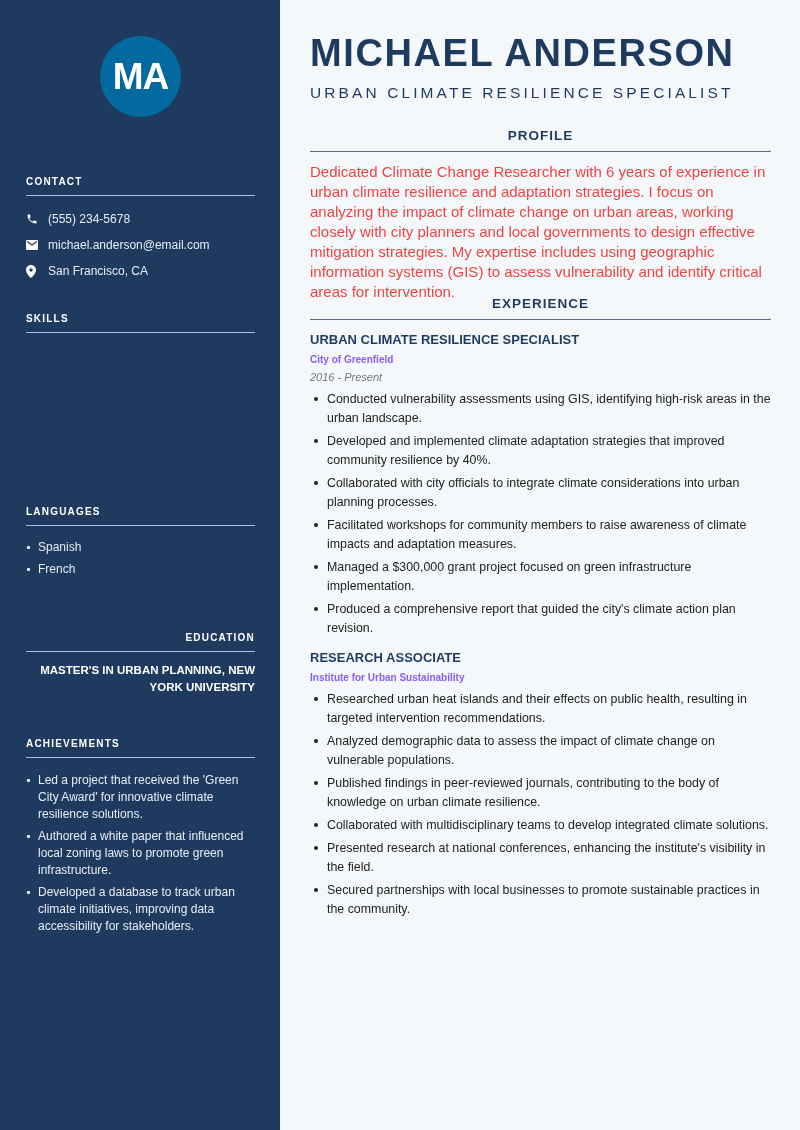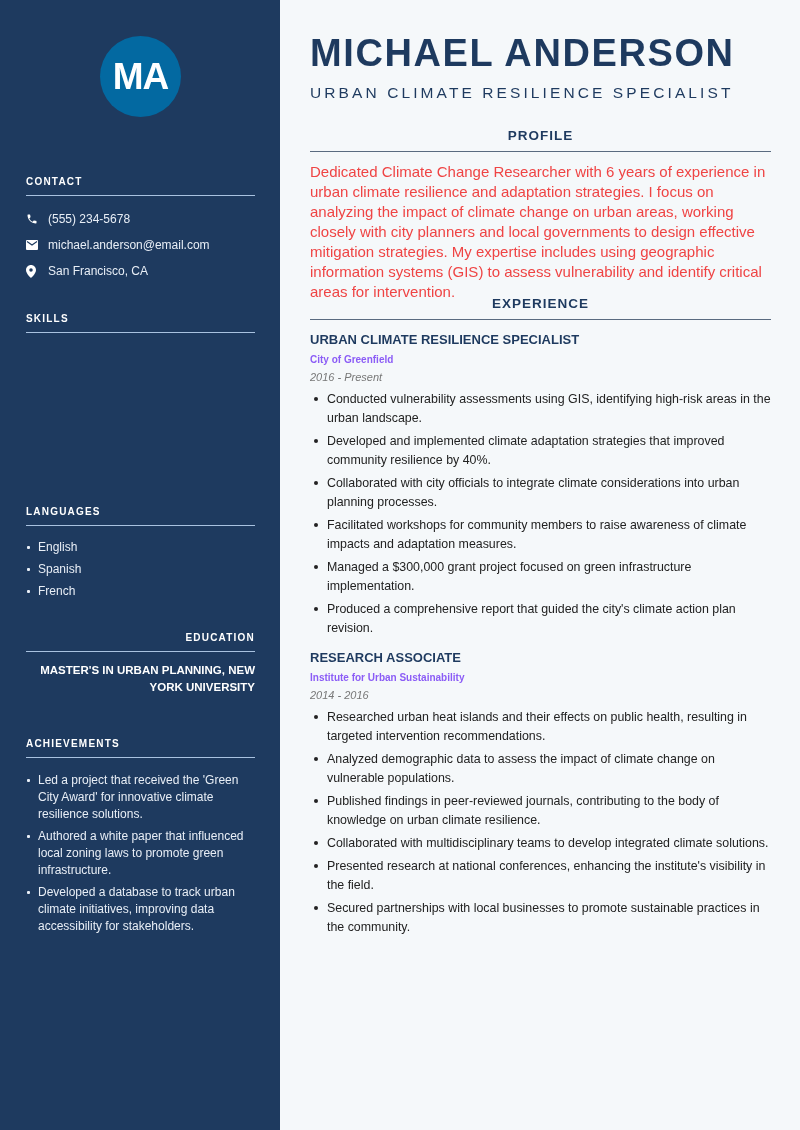--- a/index.html
+++ b/index.html
@@ -129,21 +129,20 @@
     </div>
   </section>
 
   <section class="side-section" style="top:304px;">
     <div class="side-h">SKILLS</div>
   </section>
 
   <section class="side-section" style="top:497px;">
     <div class="side-h">LANGUAGES</div>
     <ul class="side-list">
-      <li>English</li>
       <li>Spanish</li>
       <li>French</li>
     </ul>
   </section>
 
   <section class="side-section" style="top:623px;text-align:right;">
     <div class="side-h">EDUCATION</div>
     <div class="edu-text">MASTER'S IN URBAN PLANNING, NEW YORK UNIVERSITY</div>
   </section>
 
@@ -179,21 +178,20 @@
         <li>Collaborated with city officials to integrate climate considerations into urban planning processes.</li>
         <li>Facilitated workshops for community members to raise awareness of climate impacts and adaptation measures.</li>
         <li>Managed a $300,000 grant project focused on green infrastructure implementation.</li>
         <li>Produced a comprehensive report that guided the city's climate action plan revision.</li>
       </ul>
     </div>
 
     <div style="margin-top:4px;">
       <div class="job-title">RESEARCH ASSOCIATE</div>
       <div class="company">Institute for Urban Sustainability</div>
-      <div class="dates">2014 - 2016</div>
       <ul class="bullets">
         <li>Researched urban heat islands and their effects on public health, resulting in targeted intervention recommendations.</li>
         <li>Analyzed demographic data to assess the impact of climate change on vulnerable populations.</li>
         <li>Published findings in peer-reviewed journals, contributing to the body of knowledge on urban climate resilience.</li>
         <li>Collaborated with multidisciplinary teams to develop integrated climate solutions.</li>
         <li>Presented research at national conferences, enhancing the institute's visibility in the field.</li>
         <li>Secured partnerships with local businesses to promote sustainable practices in the community.</li>
       </ul>
     </div>
   </section>

